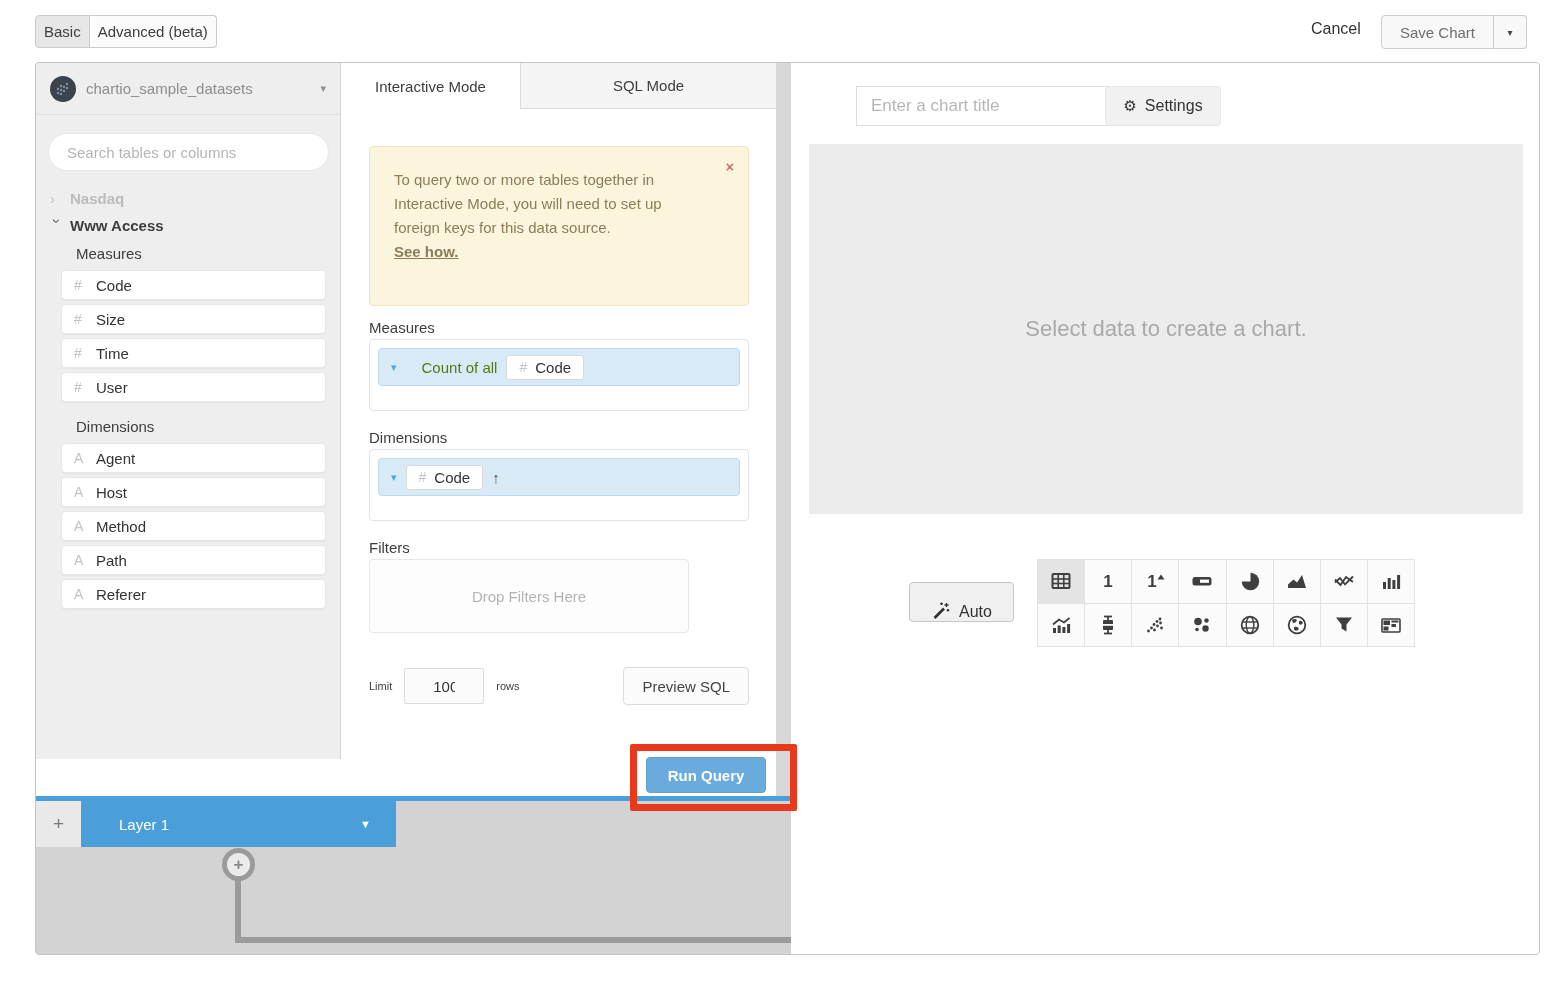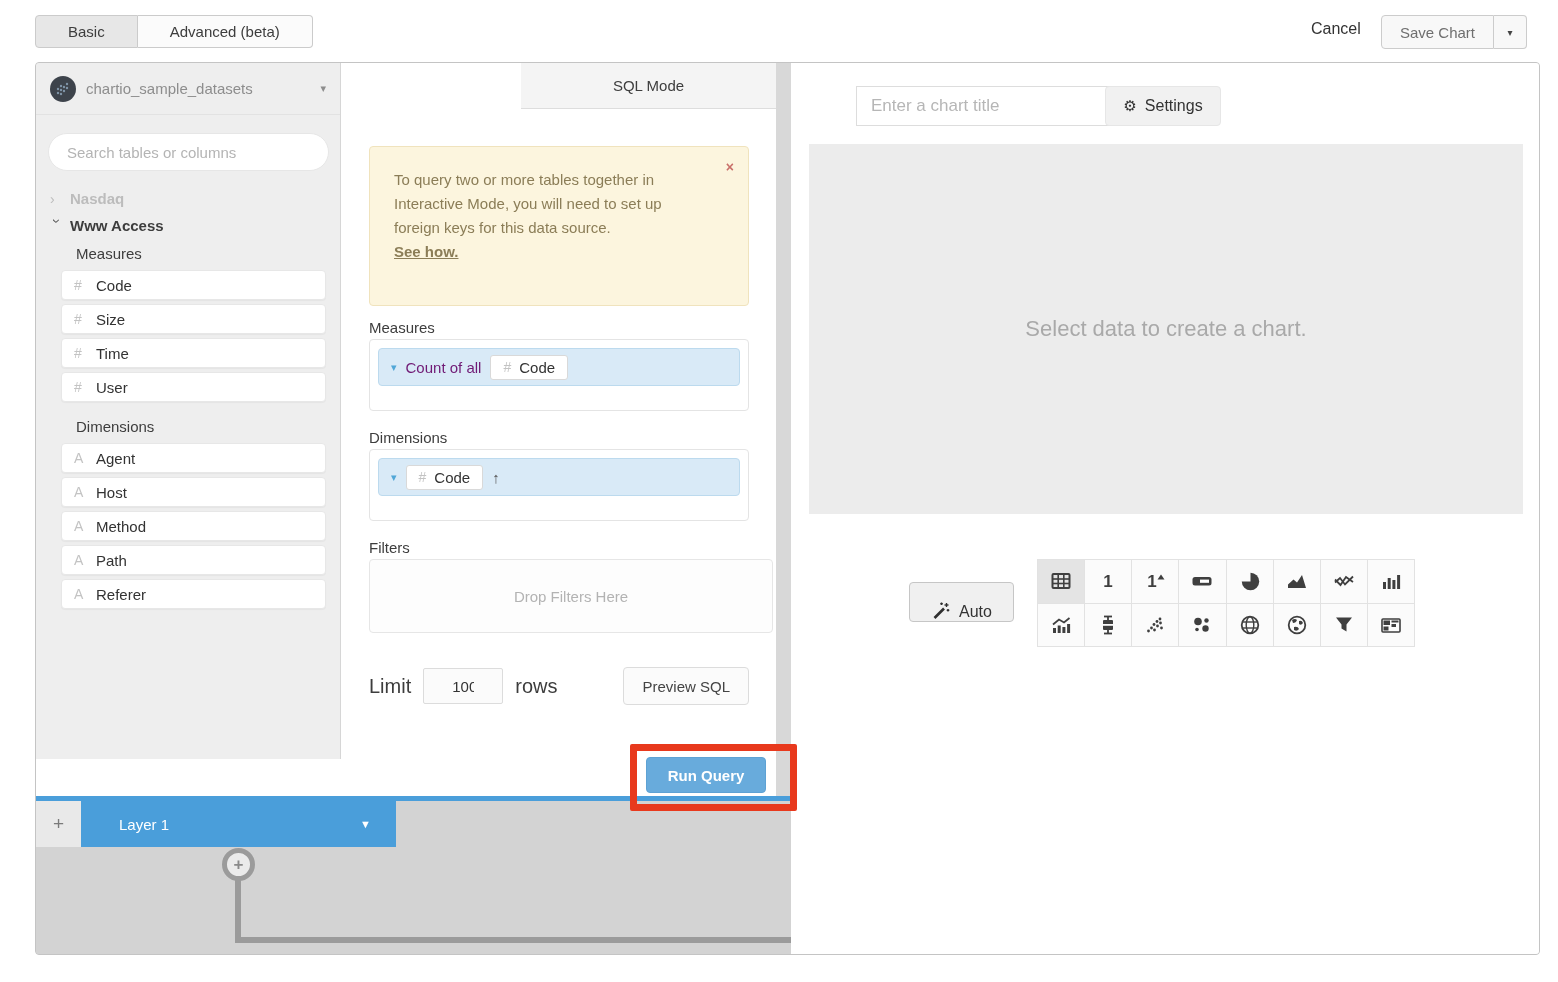--- a/index.html
+++ b/index.html
@@ -3,21 +3,21 @@
 <meta charset="utf-8">
 <style>
   * { box-sizing: border-box; margin: 0; padding: 0; }
   html,body { width:1558px; height:982px; background:#ffffff; overflow:hidden;
     font-family:"Liberation Sans","DejaVu Sans",sans-serif; }
   .page { position:relative; width:1558px; height:982px; background:#fff; }
 
   
   .topbar { position:absolute; left:0; top:0; width:1558px; height:62px; background:#fff; }
   .mode-toggle { position:absolute; left:35px; top:15px; height:33px; display:flex; }
-  .mode-btn { height:33px; padding:0 32px; font-size:15px; color:#3d3d3d;
+  .mode-btn { height:33px; padding:0 8px; font-size:15px; color:#3d3d3d;
     border:1px solid #cbcbcb; background:#fbfbfb; display:flex; align-items:center; cursor:pointer; }
   .mode-btn.active { background:#e7e7e7; border-radius:4px 0 0 4px; }
   .mode-btn.inactive { border-left:none; border-radius:0 4px 4px 0; }
   .cancel-btn { position:absolute; left:1311px; top:20px; font-size:16px; color:#333; background:none; border:none; cursor:pointer; }
   .save-split { position:absolute; left:1381px; top:15px; height:34px; display:flex; }
   .save-main { height:34px; padding:0 18px; font-size:15px; color:#6f6f6f; background:#f8f8f8;
     border:1px solid #ccc; border-radius:4px 0 0 4px; cursor:pointer; }
   .save-caret { width:33px; height:34px; font-size:10px; color:#444; background:#f8f8f8;
     border:1px solid #ccc; border-left:none; border-radius:0 4px 4px 0; cursor:pointer; }
 
@@ -67,34 +67,34 @@
     color:#8b7d57; cursor:pointer; }
   .warning-close { position:absolute; top:12px; right:14px; font-size:14px; font-weight:bold;
     color:#c9706a; background:none; border:none; cursor:pointer; }
 
   .section-label { position:absolute; left:28px; font-size:15px; color:#3d3d3d; }
   .drop-box { position:absolute; left:28px; width:380px; background:#fff;
     border:1px solid #e4e4e4; border-radius:4px; }
   .blue-pill { margin:8px; height:38px; background:#d9eaf7; border:1px solid #bcdaee; border-radius:4px;
     display:flex; align-items:center; padding:0 12px; gap:9px; cursor:grab; }
   .pill-caret { font-size:11px; color:#51a7d7; cursor:pointer; }
-  .pill-text { font-size:15px; color:#701a75; }
+  .pill-text { font-size:15px; color:#4d7c0f;margin-left:16px; }
   .chip { background:#fff; border:1px solid #d9d9d9; border-radius:3px; padding:3px 12px;
     display:flex; align-items:center; gap:8px; cursor:grab; }
   .chip .ficon { font-size:14px; color:#c3c3c3; }
   .chip .flabel { font-size:15px; color:#333; }
   .sort-arrow { font-size:15px; color:#555; cursor:pointer; }
 
-  .filters-box { position:absolute; left:28px; top:496px; width:404px; height:74px;
+  .filters-box { position:absolute; left:28px; top:496px; width:320px; height:74px;
     background:#fdfdfd; border:1px solid #e6e6e6; border-radius:4px;
     display:flex; align-items:center; justify-content:center; font-size:15px; color:#b3b3b3; }
 
   .limit-row { position:absolute; left:28px; top:604px; width:380px; height:38px;
     display:flex; align-items:center; gap:12px; }
-  .limit-label, .rows-label { font-size:20px; color:#3d3d3d; }
+  .limit-label, .rows-label { font-size:11px; color:#3d3d3d; }
   .limit-input { width:80px; height:36px; border:1px solid #dcdcdc; background:#fbfbfb;
     padding:0 28px; font-size:15px; color:#333; font-family:inherit; border-radius:2px; }
   .preview-sql-btn { margin-left:auto; height:38px; padding:0 18px; font-size:15px; color:#444;
     background:#fbfbfb; border:1px solid #dcdcdc; border-radius:4px; cursor:pointer; }
 
   .run-query-btn { position:absolute; left:305px; top:694px; width:120px; height:36px;
     background:#68abdc; border:1px solid #5ea2d4; border-radius:4px; color:#fff;
     font-size:15px; font-weight:bold; cursor:pointer; }
 
   
@@ -227,20 +227,21 @@
         <span class="flabel">Path</span>
       </div>
       <div class="field-pill">
         <span class="ficon">A</span>
         <span class="flabel">Referer</span>
       </div>
     </div>
     <div class="under-strip"></div>
 
     <div class="query-panel">
+      <div class="tab tab-interactive">Interactive Mode</div>
       <div class="tab tab-sql">SQL Mode</div>
 
       <div class="warning-box">
         <span>To query two or more tables together in Interactive Mode, you will need to set up foreign keys for this data source.</span><br>
         <a class="warning-link">See how.</a>
         <button class="warning-close">×</button>
       </div>
 
       <div class="section-label" style="top:256px;">Measures</div>
       <div class="drop-box" style="top:276px; height:72px;">

